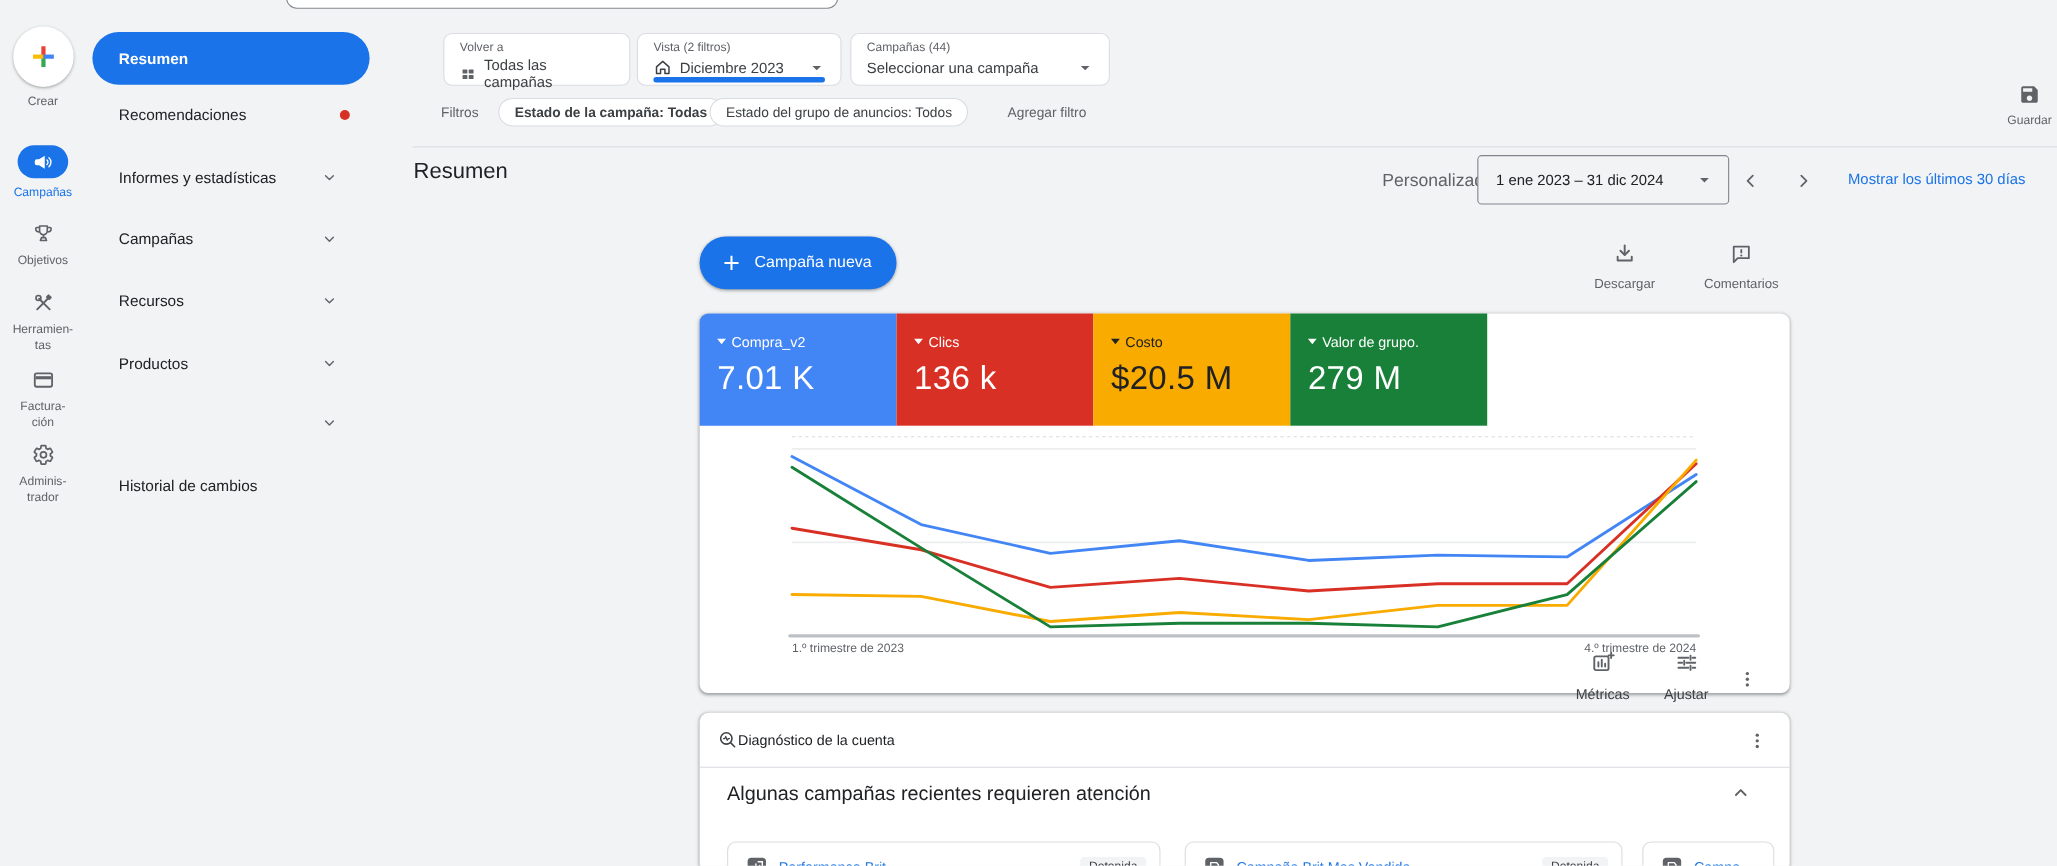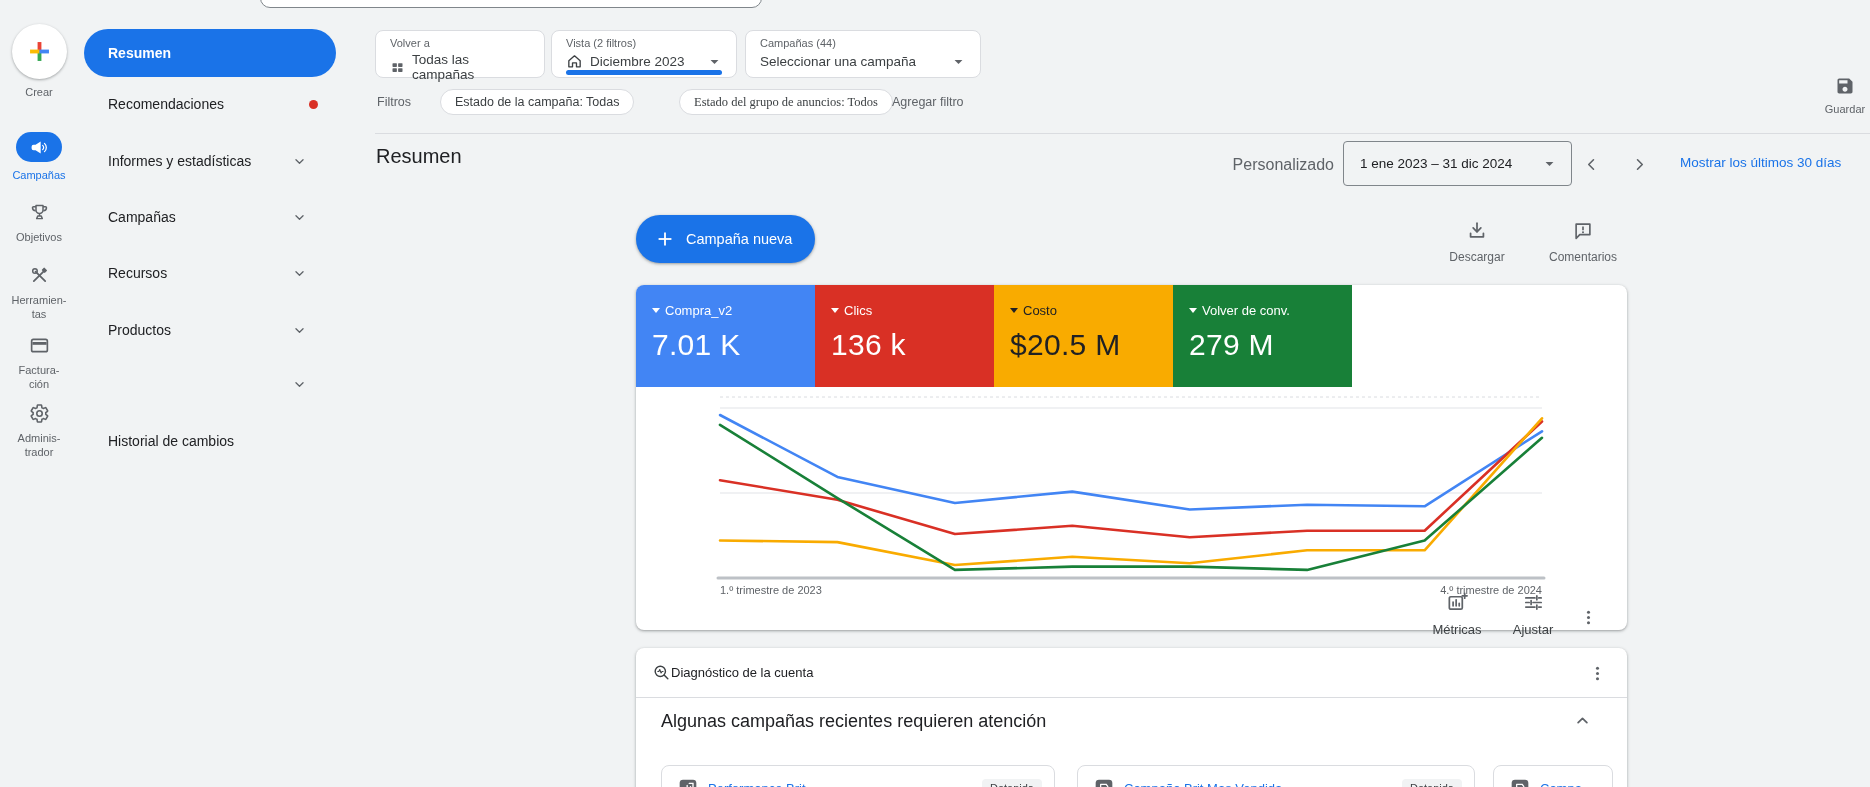--- a/index.html
+++ b/index.html
@@ -3,21 +3,21 @@
 <meta charset="utf-8">
 <style>
   html,body{margin:0;padding:0;}
   body{
     width:1870px;height:787px;overflow:hidden;position:relative;
     background:#f1f3f4;
     font-family:"Liberation Sans","DejaVu Sans",sans-serif;
     color:#202124;
     -webkit-font-smoothing:antialiased;
   }
-  .abs{position:absolute;}
+  .abs{position:absolute;margin-left:24px;}
   
   .top-search{position:absolute;left:260px;top:-30px;width:500px;height:36px;
     background:#fff;border:1.5px solid #80868b;border-radius:10px;}
   
   .rail-item{position:absolute;left:0;width:78px;text-align:center;cursor:pointer;}
   .rail-circle{width:55px;height:55px;border-radius:50%;background:#fff;margin:0 auto;
     box-shadow:0 1px 3px rgba(60,64,67,.3),0 1px 2px rgba(60,64,67,.15);
     display:flex;align-items:center;justify-content:center;}
   .rail-pill{width:46px;height:30px;border-radius:15px;background:#1a73e8;margin:0 auto;
     display:flex;align-items:center;justify-content:center;}
@@ -28,21 +28,21 @@
   .rail-label + .rail-label{margin-top:0;}
   
   .nav-row{position:absolute;left:84px;width:252px;display:flex;align-items:center;
     font-size:14px;color:#202124;cursor:pointer;}
   .nav-row .lbl{padding-left:24px;line-height:21px;}
   .nav-pill{background:#1a73e8;border-radius:24px;color:#fff;font-weight:700;}
   .nav-chevron{position:absolute;right:28px;color:#5f6368;display:flex;align-items:center;}
   .nav-dot{position:absolute;right:18px;width:9px;height:9px;border-radius:50%;background:#d93025;}
   
   .hbox{position:absolute;top:30px;height:48px;background:#fff;border:1px solid #dadce0;
-    border-radius:8px;box-sizing:border-box;cursor:pointer;}
+    border-radius:8px;box-sizing:border-box;cursor:pointer;margin-left:28px;}
   .hbox-label{font-size:11px;color:#5f6368;padding:6px 0 0 14px;line-height:12px;}
   .hbox-row{display:flex;align-items:center;padding:3px 12px 0 14px;font-size:13.5px;color:#3c4043;gap:7px;}
   .hbox-caret{margin-left:auto;color:#5f6368;display:flex;}
   .hbox-underline{position:absolute;left:14px;right:14px;bottom:2px;height:5px;border-radius:3px;background:#1a73e8;}
   .chip{position:absolute;top:89px;height:26px;box-sizing:border-box;background:#fff;border:1px solid #dadce0;
     border-radius:14px;display:inline-flex;align-items:center;padding:0 14px;font-size:12.5px;color:#3c4043;cursor:pointer;}
   .muted-lbl{font-size:12.5px;color:#5f6368;}
   .save-block{position:absolute;left:1810px;top:76px;width:70px;text-align:center;cursor:pointer;}
   .save-block .t{font-size:11px;color:#5f6368;margin-top:3px;}
   .divider{position:absolute;left:375px;right:0;top:133px;height:1px;background:#dadce0;}
@@ -279,22 +279,22 @@
               <path fill="#5f6368" d="M7 10l5 5 5-5z"></path>
             </svg>
           </span>
         </span>
       </div>
     </div>
   </div>
 
 <div class="abs muted-lbl" style="left:377px;top:95px;">Filtros</div>
 <div id="chips">
-    <div class="chip" style="left: 440px;">Estado de la campaña: Todas</div>
-    <div class="chip" style="left: 679px; font-family: Liberation Serif, serif;">Estado del grupo de anuncios: Todos</div>
+    <div class="chip" style="left: 453px; font-weight: bold;">Estado de la campaña: Todas</div>
+    <div class="chip" style="left: 645px;">Estado del grupo de anuncios: Todos</div>
   </div>
 <div class="abs muted-lbl" style="left:892px;top:95px;cursor:pointer;">Agregar filtro</div>
 
 <div class="save-block">
   <span id="save-ico" style="display:inline-block;"><span><svg viewBox="0 0 24 24" width="20" height="20">
           <path fill="#5f6368" d="M17 3H5c-1.11 0-2 .9-2 2v14c0 1.1.89 2 2 2h14c1.1 0 2-.9 2-2V7l-4-4zm-5 16c-1.66 0-3-1.34-3-3s1.34-3 3-3 3 1.34 3 3-1.34 3-3 3zm3-10H5V5h10v4z"></path>
         </svg></span></span>
   <div class="t">Guardar</div>
 </div>
 
@@ -374,21 +374,21 @@
       <div class="metric-card" style="left: 358px; background: rgb(249, 171, 0); color: rgb(32, 33, 36);">
         <div class="nm">
           <span class="metric-caret"></span>
           <span>Costo</span>
         </div>
         <div class="val">$20.5 M</div>
       </div>
       <div class="metric-card" style="left: 537px; background: rgb(24, 128, 56); color: rgb(255, 255, 255);">
         <div class="nm">
           <span class="metric-caret"></span>
-          <span>Volver de conv.</span>
+          <span>Valor de grupo.</span>
         </div>
         <div class="val">279 M</div>
       </div>
     </div>
 
   <div class="mini-tool" style="left:788px;">
     <span id="metrics-ico" style="display:inline-block;"><span><svg viewBox="0 0 24 24" width="23" height="23">
             <rect x="3.5" y="6" width="13.5" height="13" rx="1.5" fill="none" stroke="#5f6368" stroke-width="1.8"></rect>
             <g stroke="#5f6368" stroke-width="1.8" stroke-linecap="round">
               <path d="M7.4 15.5v-4M10.6 15.5V9.2M13.8 15.5v-2.6"></path>

